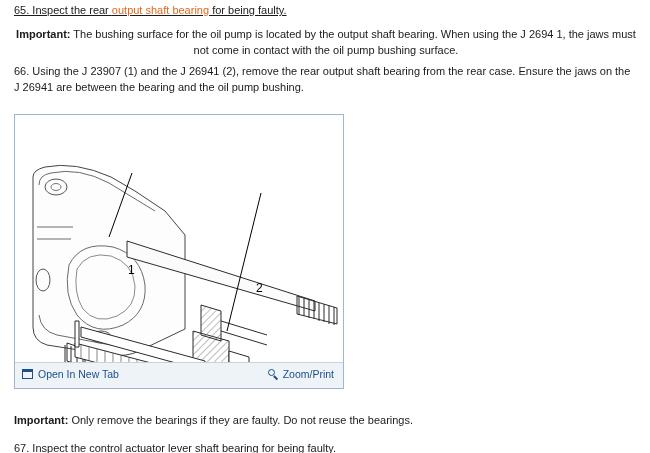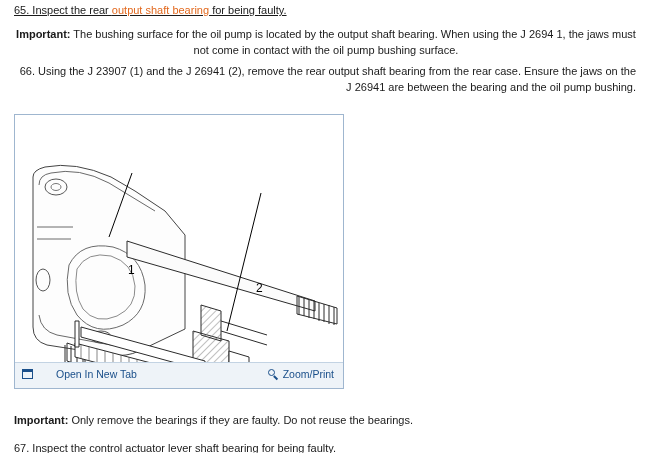--- a/index.html
+++ b/index.html
@@ -40,21 +40,20 @@
     left: 14px;
     top: 27px;
     width: 624px;
     text-align: center;
   }
   .p-step66 {
     position: absolute;
     left: 14px;
     top: 64px;
     width: 622px;
-    text-align: right;
   }
   .p-important2 {
     position: absolute;
     left: 14px;
     top: 413px;
     width: 620px;
   }
   .p-step67 {
     position: absolute;
     left: 14px;
@@ -98,21 +97,21 @@
     background: #eef3f8;
     border-top: 1px solid #c3d3e3;
     box-sizing: border-box;
   }
   .tb-left {
     position: absolute;
     left: 7px;
     top: 5px;
     display: flex;
     align-items: center;
-    gap: 23px;
+    gap: 5px;
     color: #1a4f8a;
     font-size: 10.5px;
   }
   .tb-right {
     position: absolute;
     right: 9px;
     top: 5px;
     display: flex;
     align-items: center;
     gap: 4px;

